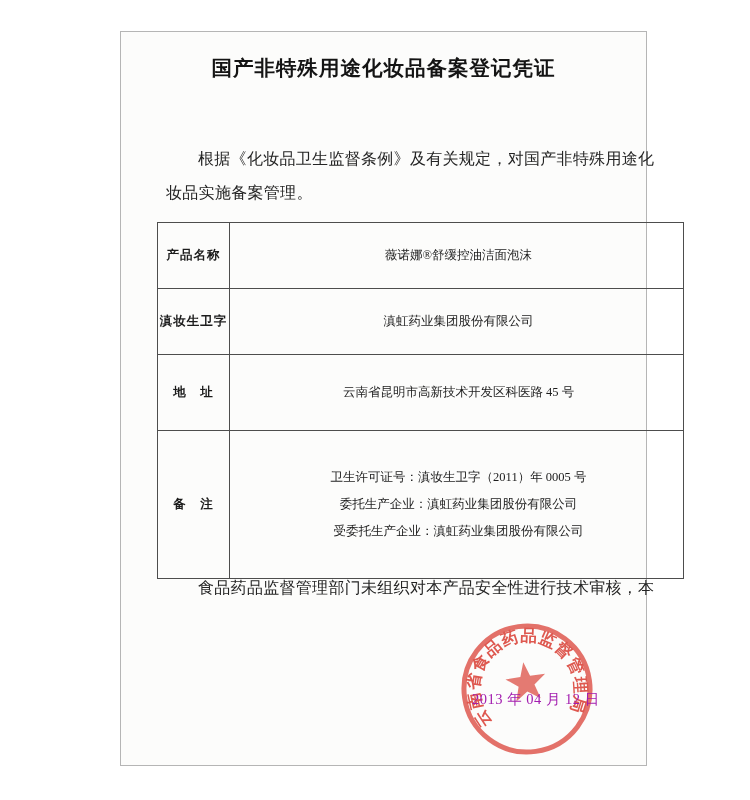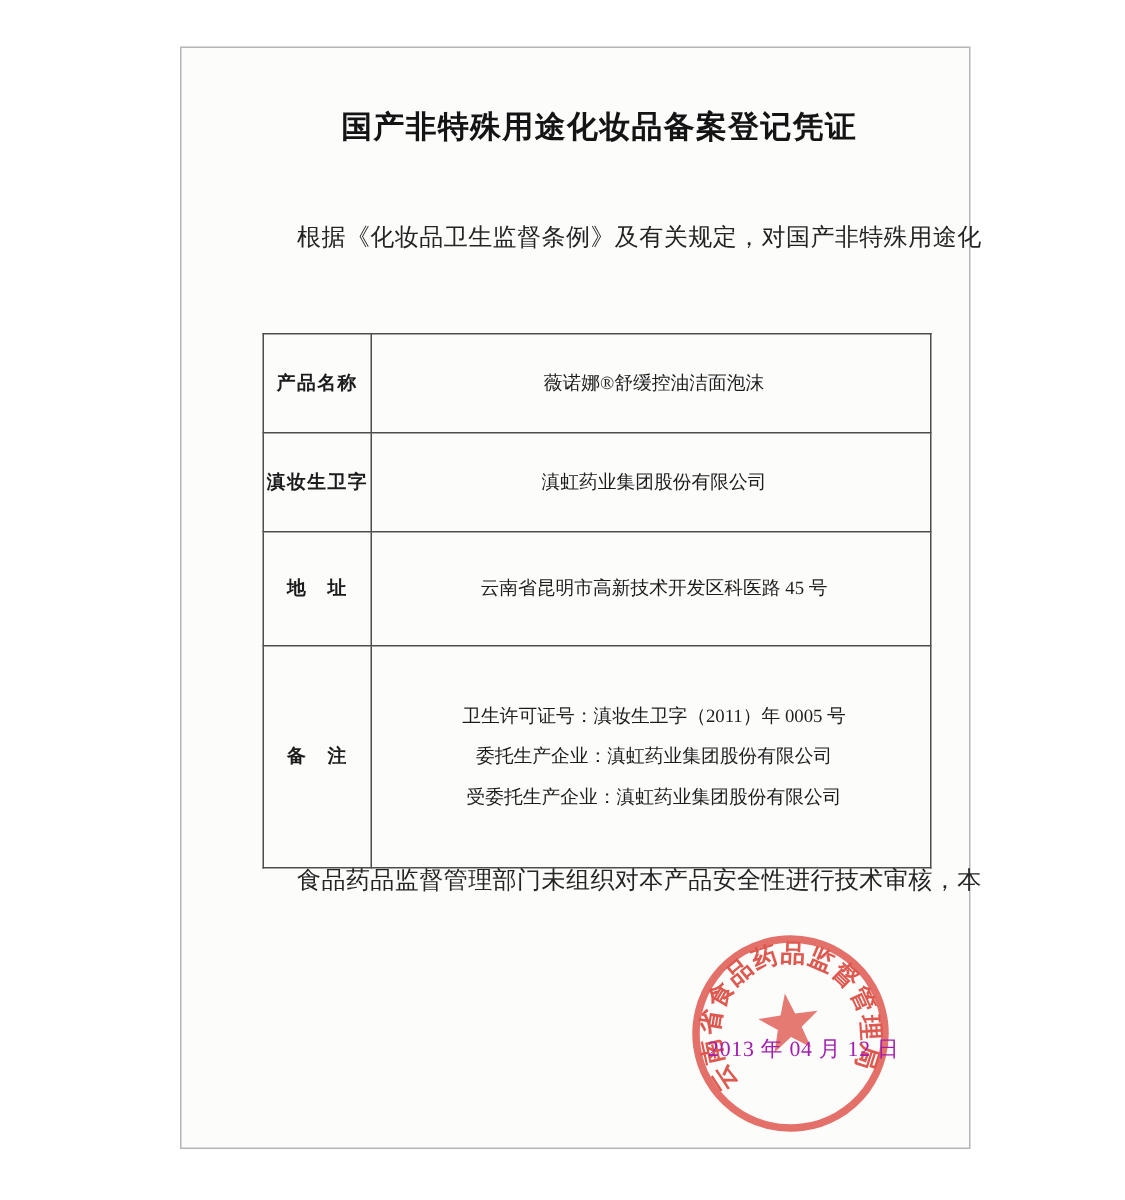--- a/index.html
+++ b/index.html
@@ -6,38 +6,38 @@
   body{
     width:750px;height:800px;background:#ffffff;position:relative;overflow:hidden;
     font-family:"Liberation Serif","DejaVu Serif",serif;
     color:#1f1f1f;
   }
   .page{
     position:absolute;left:120px;top:31px;width:527px;height:735px;
     border:1px solid #b5b5b5;background:#fcfcfb;box-sizing:border-box;
   }
   .title{
-    position:absolute;top:22px;left:0;width:100%;margin:16px;
+    position:absolute;top:22px;left:0;width:100%;margin:0;
     text-align:center;font-size:20.5px;font-weight:bold;color:#141414;
     letter-spacing:1px;
   }
   .doc-number{
     position:absolute;top:65px;right:14px;
     font-size:15.5px;letter-spacing:1px;color:#222;
   }
   .para{
     position:absolute;left:45px;width:475px;
     font-size:16px;line-height:34px;color:#242424;letter-spacing:0.3px;
   }
   .para .ln{white-space:nowrap;}
   .para .indent{text-indent:32px;}
   .intro{top:110px;}
   .footer-para{top:539px;line-height:33px;}
   .cert-table{
-    position:absolute;left:54px;top:190px;width:446px;
+    position:absolute;left:36px;top:190px;width:527px;
     border-collapse:collapse;table-layout:fixed;
     font-size:12.5px;color:#1c1c1c;
   }
   .cert-table th,.cert-table td{
     border:1.5px solid #4d4d4d;vertical-align:middle;
     background:transparent;
   }
   .cert-table th{
     width:71px;font-weight:bold;text-align:center;
     letter-spacing:1px;padding:0;
@@ -65,20 +65,21 @@
 </head>
 <body>
 
 <div class="page">
 
   <h1 class="title">国产非特殊用途化妆品备案登记凭证</h1>
 
 
   <div class="para intro">
     <div class="ln indent">根据《化妆品卫生监督条例》及有关规定，对国产非特殊用途化</div>
+    <div class="ln">妆品实施备案管理。</div>
   </div>
 
   <table class="cert-table">
     <tbody>
         <tr class="row-1">
       <th>产品名称</th>
       <td>薇诺娜®舒缓控油洁面泡沫</td>
     </tr>
     <tr class="row-2">
       <th>滇妆生卫字</th>

